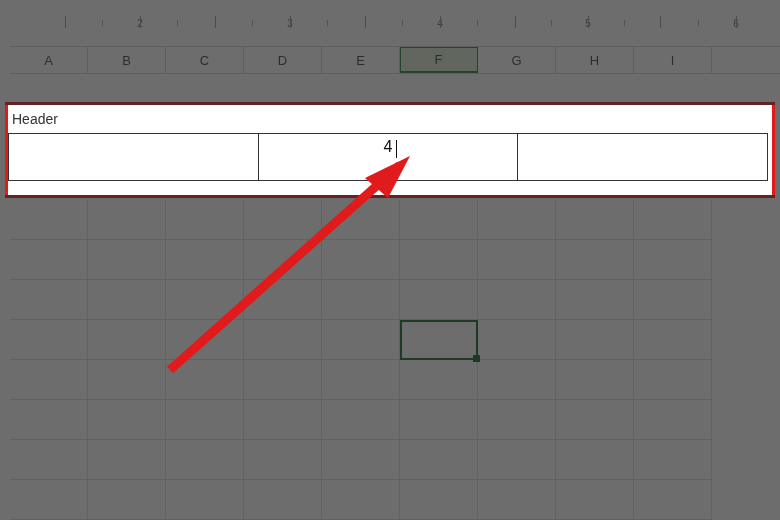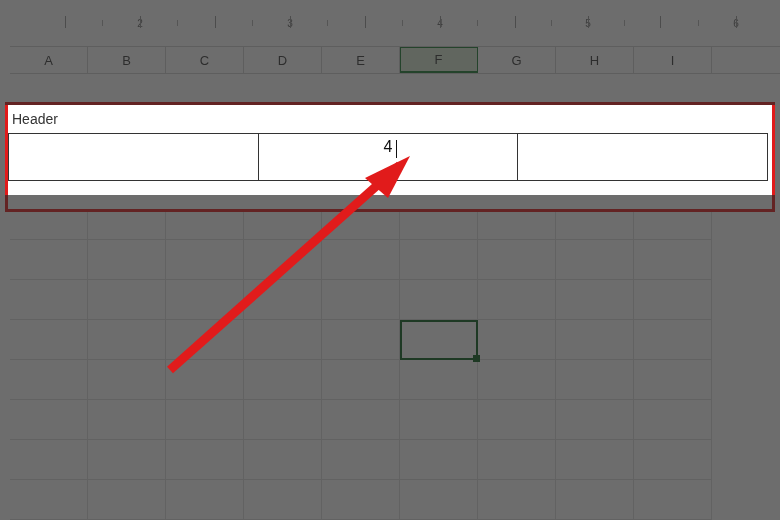--- a/index.html
+++ b/index.html
@@ -103,21 +103,21 @@
     height: 7px;
     background: #0b5d1e;
   }
 
   
   .header-panel {
     position: absolute;
     top: 105px;
     left: 8px;
     right: 8px;
-    height: 104px;
+    height: 90px;
     background: #fff;
     outline: 3px solid #e11b1b;
     padding-top: 2px;
   }
   .header-panel .label {
     font-size: 14px;
     color: #333;
     padding: 4px 6px 6px 4px;
   }
   .header-panel .regions {

